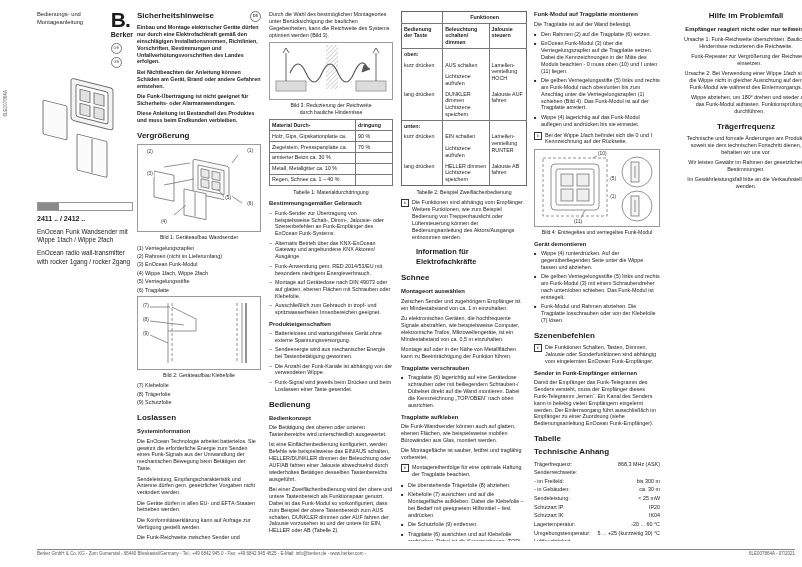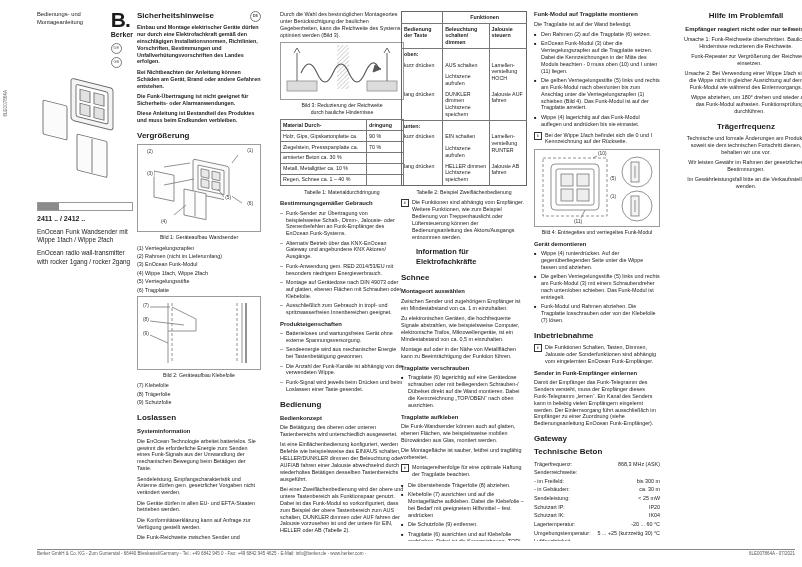--- a/index.html
+++ b/index.html
@@ -1,20 +1,20 @@
 <!DOCTYPE html>
 <html><head>
 <meta charset="utf-8">
 <style>
   html,body{margin:0;padding:0;background:#e8e8e8;}
   .sheet{position:relative;width:802px;height:567px;background:#ffffff;font-family:"Liberation Sans",sans-serif;color:#1c1c1c;overflow:hidden;box-shadow:0 0 4px rgba(0,0,0,.3);}
   .col{position:absolute;top:11px;height:530px;overflow:hidden;font-size:5.4px;line-height:1.27;}
   .c1{left:37px;width:96px;}
   .c2{left:137px;width:124px;}
-  .c3{left:280px;width:124px;}
+  .c3{left:269px;width:124px;}
   .c4{left:401px;width:126px;}
   .c5{left:534px;width:126px;}
   .c6{left:682px;width:128px;text-align:center;}
   .h1{font-size:8px;font-weight:bold;margin:7px 0 3px;}
   .h1.first{margin-top:0;}
   .h2{font-size:5.9px;font-weight:bold;margin:5px 0 2px;}
   .p{margin:0 0 3.5px;}
   .pb{margin:0 0 3.5px;font-weight:bold;}
   .fig{border:1px solid #9b9b9b;position:relative;margin:2px 0 2px;background:#fff;}
   .figcap{text-align:center;font-size:5.2px;margin:1px 0 4px;}
@@ -387,29 +387,29 @@
       <span class="callout" style="right:42px;top:44px;">(1)</span>
       <span class="callout" style="left:38px;bottom:1px;">(11)</span>
     </div>
     <div class="figcap">Bild 4: Entriegeltes und verriegeltes Funk-Modul</div>
     <div class="h2">Gerät demontieren</div>
     <ul class="sq">
       <li>Wippe (4) runterdrücken. Auf der gegenüberliegenden Seite unter die Wippe fassen und abziehen.</li>
       <li>Die gelben Verriegelungsstifte (5) links und rechts am Funk-Modul (3) mit einem Schraubendreher nach unten/oben schieben. Das Funk-Modul ist entriegelt.</li>
       <li>Funk-Modul und Rahmen abziehen. Die Tragplatte losschrauben oder von der Klebefolie (7) lösen.</li>
     </ul>
-    <div class="h1">Inbetriebnahme</div>
+    <div class="h1">Szenenbefehlen</div>
     <div class="info">
         <span class="ii">i</span>
         <span>Die Funktionen Schalten, Tasten, Dimmen, Jalousie oder Sonderfunktionen sind abhängig vom eingelernten EnOcean Funk-Empfänger.</span>
       </div>
     <div class="h2">Sender in Funk-Empfänger einlernen</div>
     <div class="p">Damit der Empfänger das Funk-Telegramm des Senders versteht, muss der Empfänger dieses Funk-Telegramm „lernen“. Ein Kanal des Senders kann in beliebig vielen Empfängern eingelernt werden. Der Einlernvorgang führt ausschließlich im Empfänger zu einer Zuordnung (siehe Bedienungsanleitung EnOcean Funk-Empfänger).</div>
-    <div class="h1">Gateway</div>
-    <div class="h1" style="margin-top:2px;">Technische Beton</div>
+    <div class="h1">Tabelle</div>
+    <div class="h1" style="margin-top:2px;">Technische Anhang</div>
     <div>
       <div class="kv">
           <span>Trägerfrequenz:</span>
           <span class="v">868,3 MHz (ASK)</span>
         </div>
       <div class="kv">
           <span>Senderreichweite:</span>
           <span class="v"></span>
         </div>
       <div class="kv">

